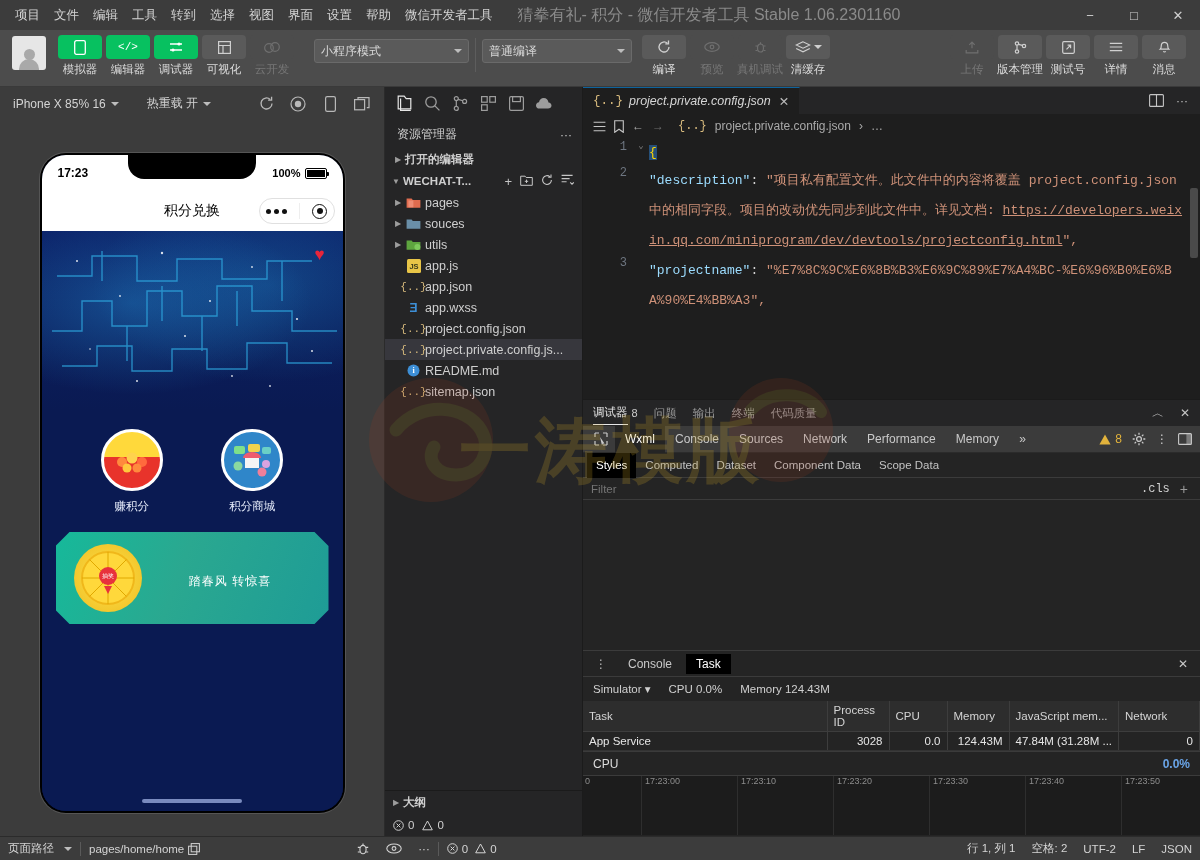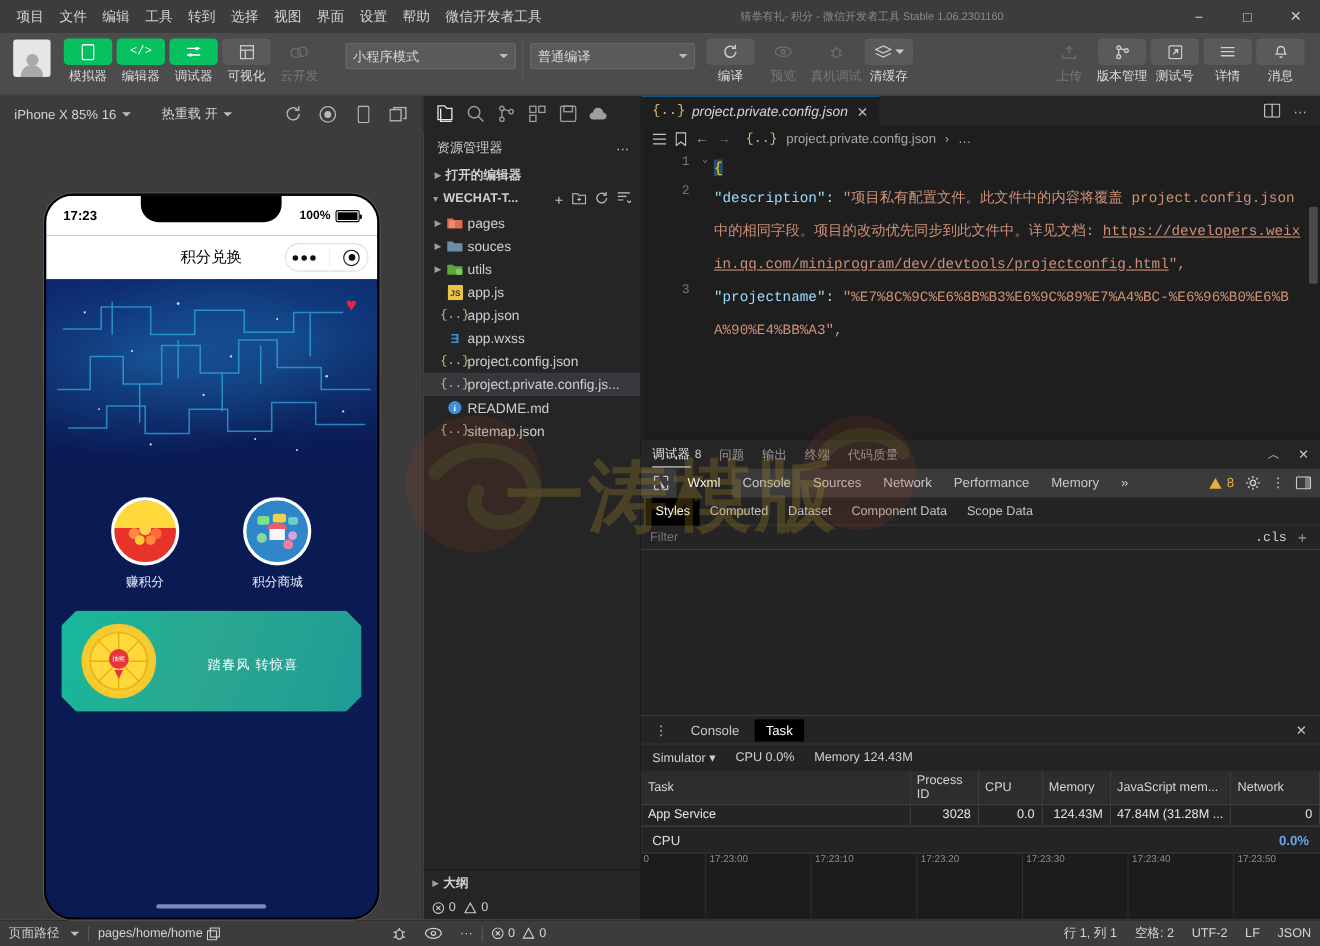--- a/index.html
+++ b/index.html
@@ -16,21 +16,21 @@
   
   .titlebar {
     height: 30px; background: #3c3c3c; display: flex; align-items: center;
     flex: 0 0 30px; position: relative;
   }
   .menu { display: flex; align-items: center; padding-left: 8px; }
   .menu-item {
     padding: 3px 7px; color: #d4d4d4; font-size: 12.5px; white-space: nowrap; cursor: default;
   }
   .title-text {
-    flex: 1; text-align: center; color: #8a8a8a; font-size: 10px; padding-left: 18px;
+    flex: 1; text-align: left; color: #8a8a8a; font-size: 16px; padding-left: 18px;
     white-space: nowrap; overflow: hidden;
   }
   .win-ctrl { display: flex; height: 30px; }
   .win-btn {
     width: 44px; height: 30px; display: flex; align-items: center; justify-content: center;
     color: #d0d0d0; font-size: 13px;
   }
 
   
   .toolbar {
@@ -71,21 +71,21 @@
   
   .main { flex: 1; display: flex; min-height: 0; background: #ffffff; }
 
   
   .sim-pane { width: 385px; background: #3c3c3c; display: flex; flex-direction: column; border-right: 1px solid #2b2b2b; }
   .sim-toolbar { height: 33px; display: flex; align-items: center; gap: 2px; padding: 0 8px; background: #3c3c3c; }
   .sim-sel { color: #d4d4d4; font-size: 12px; display: flex; align-items: center; padding: 3px 5px; white-space: nowrap; }
   .sim-icons { margin-left: auto; display: flex; gap: 12px; align-items: center; padding-right: 4px; }
   .sim-ic { width: 20px; height: 20px; display: flex; align-items: center; justify-content: center; color: #b8b8b8; }
 
-  .phone-wrap { flex: 1; display: flex; align-items: flex-end; justify-content: center; padding-top: 10px; }
+  .phone-wrap { flex: 1; display: flex; align-items: center; justify-content: center; padding-top: 10px; }
   .phone {
     width: 305px; height: 660px; background: #000; border-radius: 26px; padding: 2px;
     position: relative; overflow: hidden; box-shadow: 0 0 0 1px #555;
   }
   .screen { width: 100%; height: 100%; border-radius: 24px; overflow: hidden; position: relative; background: #0d1b4b; }
   .status-bar {
     height: 36px; background: #fff; display: flex; align-items: center; justify-content: space-between;
     padding: 0 16px; color: #000; font-size: 12px; font-weight: bold; position: relative;
   }
   .notch {

